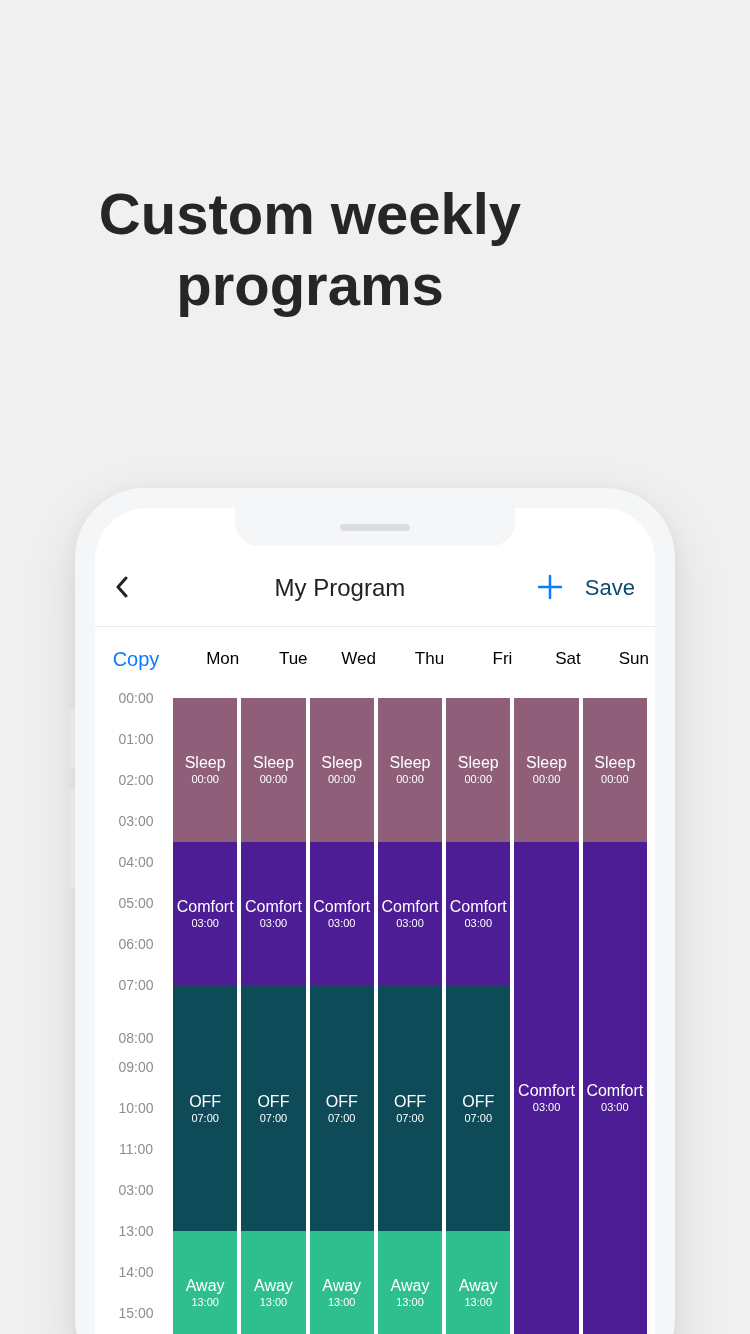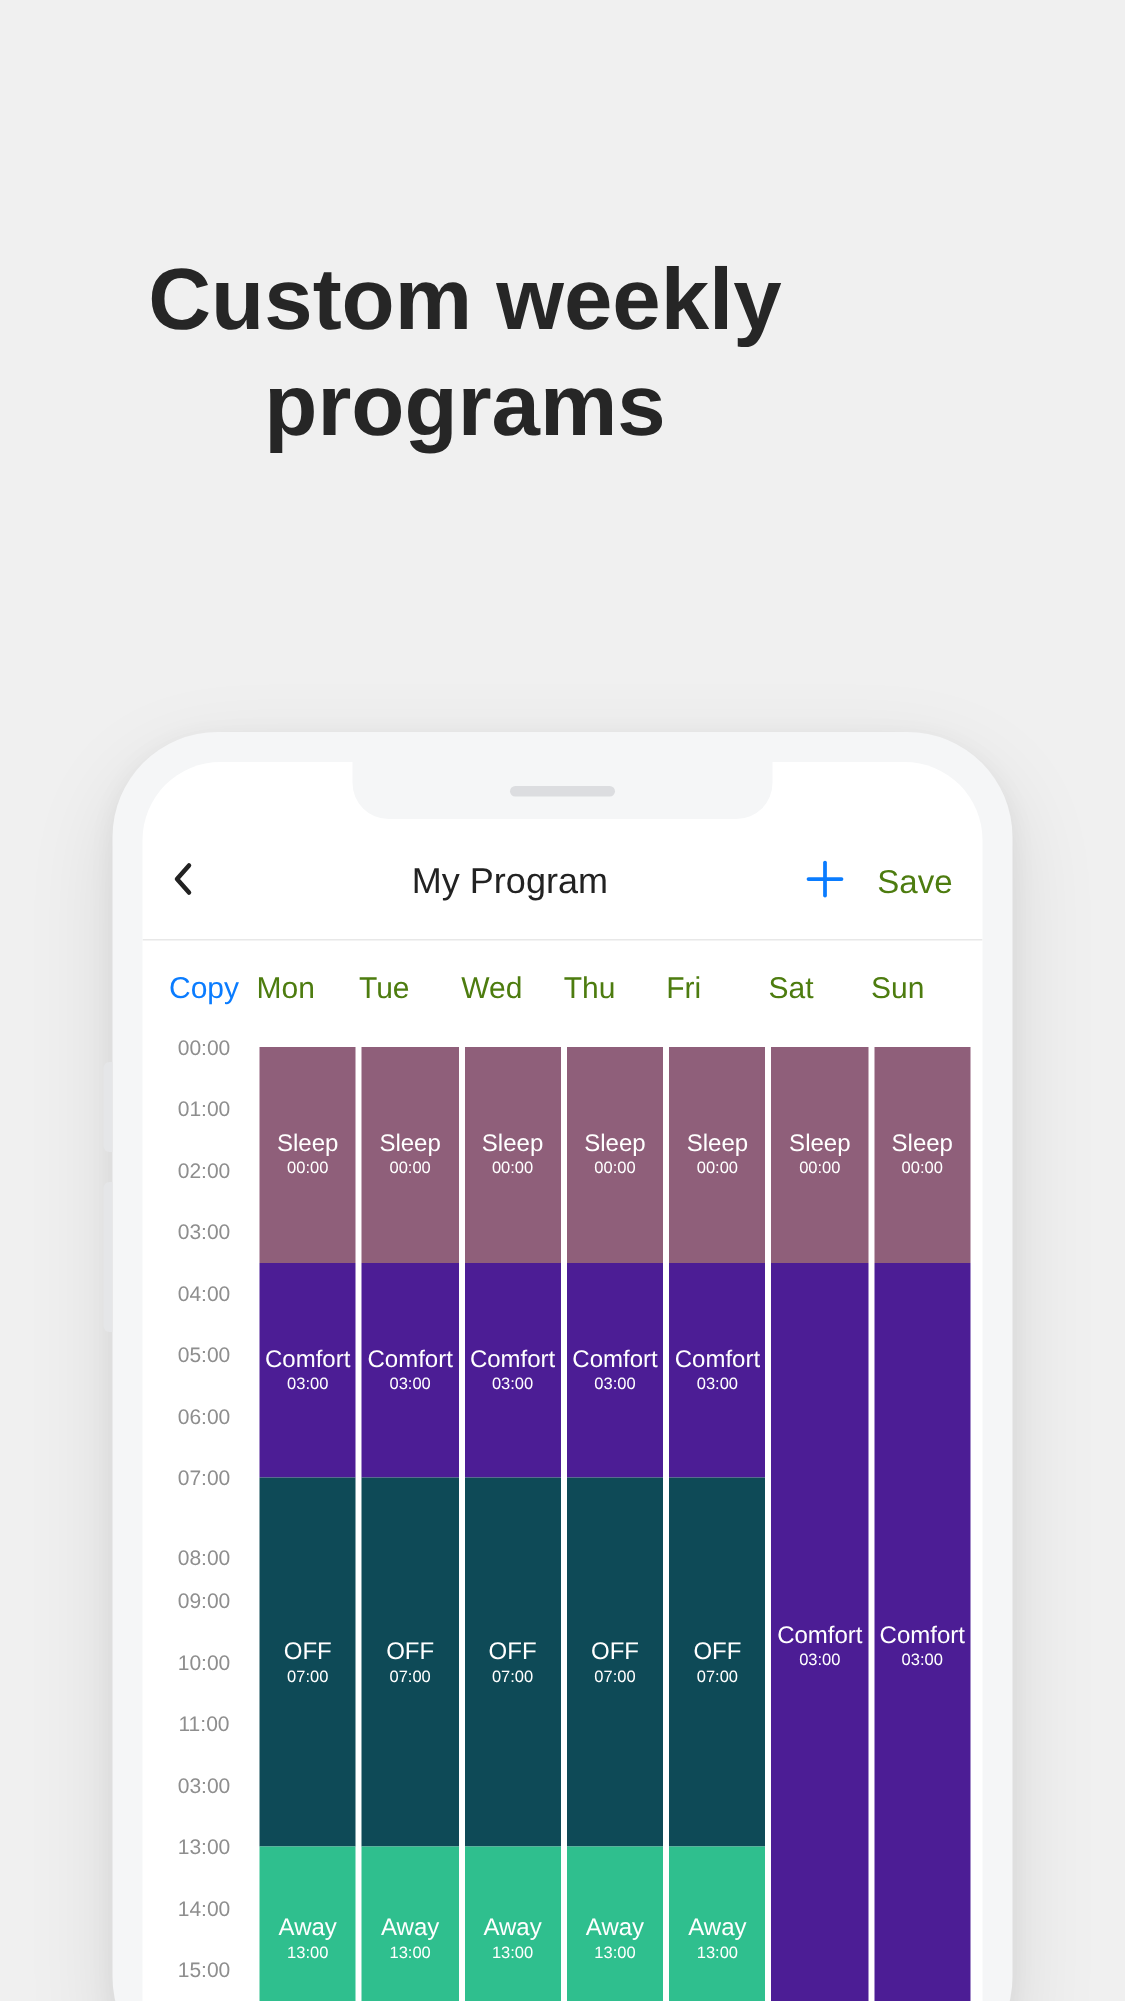--- a/index.html
+++ b/index.html
@@ -5,21 +5,21 @@
   * { box-sizing: border-box; margin: 0; padding: 0; }
   html, body { width: 750px; height: 1334px; }
   body {
     background: #f0f0f0;
     font-family: -apple-system, "Segoe UI", Arial, sans-serif;
     overflow: hidden;
     position: relative;
   }
   .promo-title {
     position: absolute;
-    top: 165px;
+    top: 179px;
     left: 0;
     width: 620px;
     text-align: center;
     font-size: 58px;
     font-weight: 700;
     color: #262626;
     line-height: 1.22;
   }
   
   .phone {
@@ -114,21 +114,21 @@
     gap: 22px;
   }
   .plus {
     font-size: 34px;
     font-weight: 300;
     color: #0a7cff;
     line-height: 1;
   }
   .save {
     font-size: 22px;
-    color: #4d7c0f;
+    color: #0c4a6e;
   }
   .divider {
     position: absolute;
     top: 118px;
     left: 0;
     right: 0;
     height: 1px;
     background: #e8e8e8;
   }
   
@@ -147,23 +147,23 @@
     text-align: center;
     color: #0a7cff;
     font-size: 20px;
   }
   .days {
     flex: 1;
     display: flex;
   }
   .day {
     flex: 1;
-    text-align: left;
-    font-size: 20px;
-    color: #4d7c0f;
+    text-align: right;
+    font-size: 17px;
+    color: #000000;
   }
   
   .grid {
     position: absolute;
     top: 190px;
     left: 0;
     right: 0;
     bottom: 0;
     display: flex;
     padding: 0 6px 0 6px;

